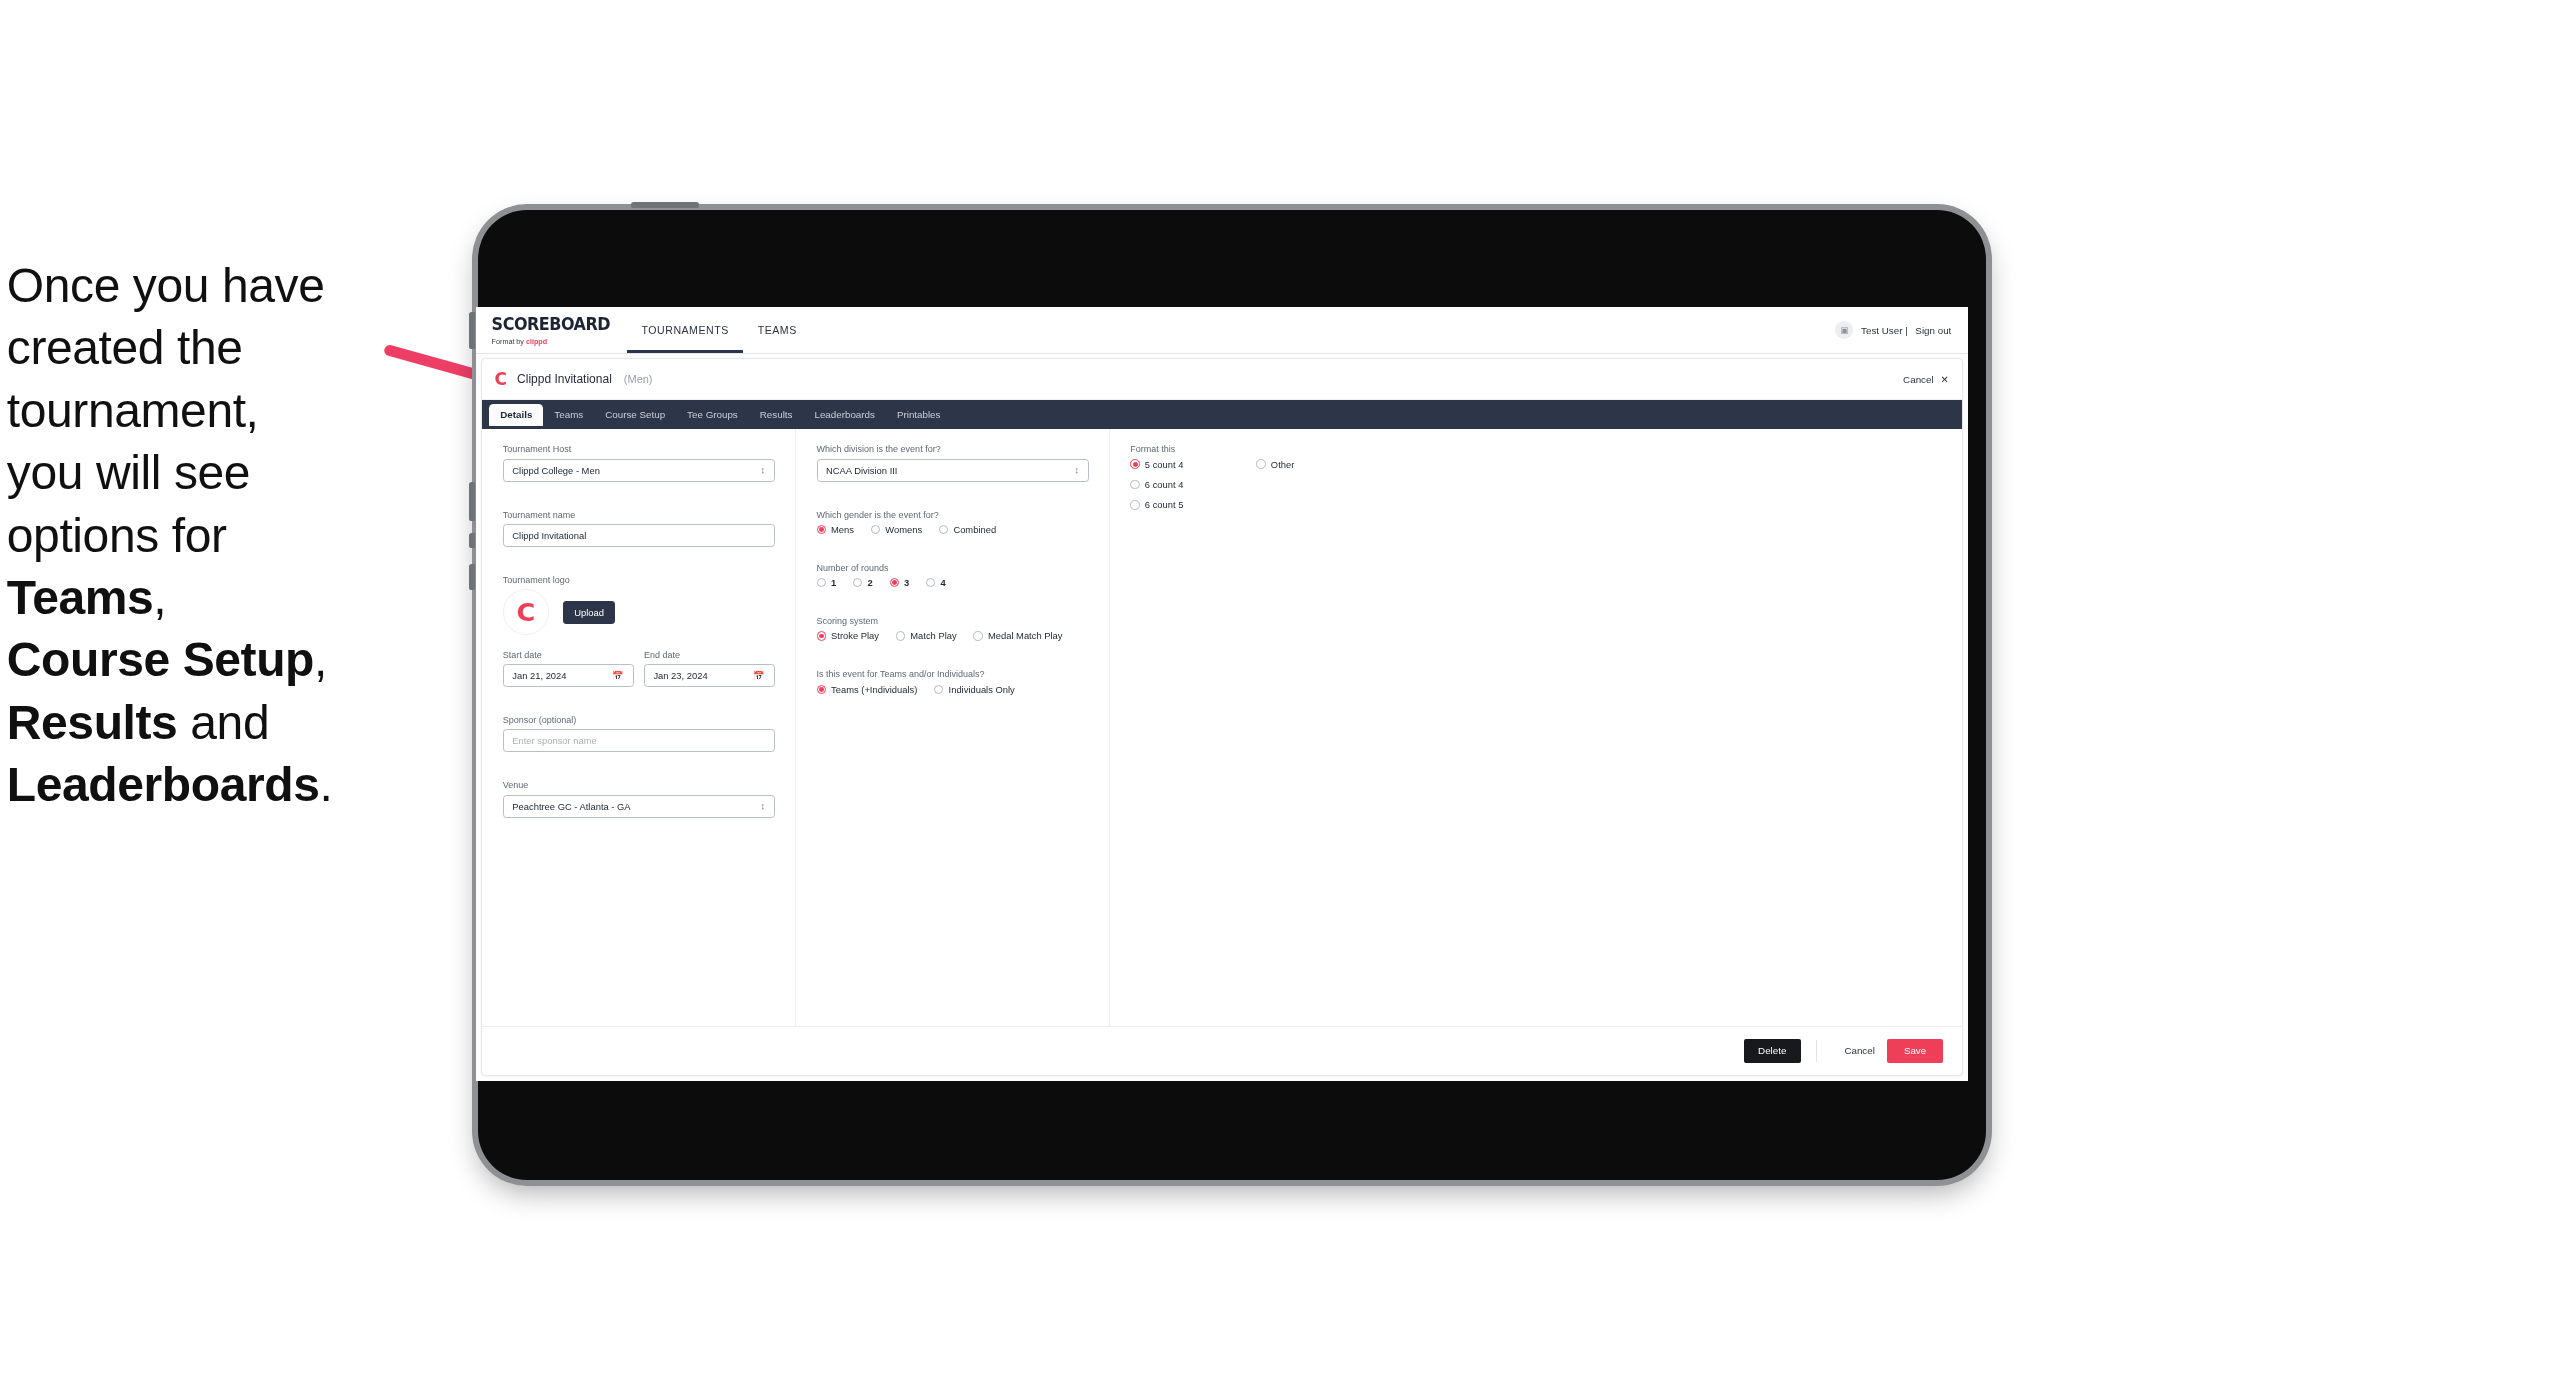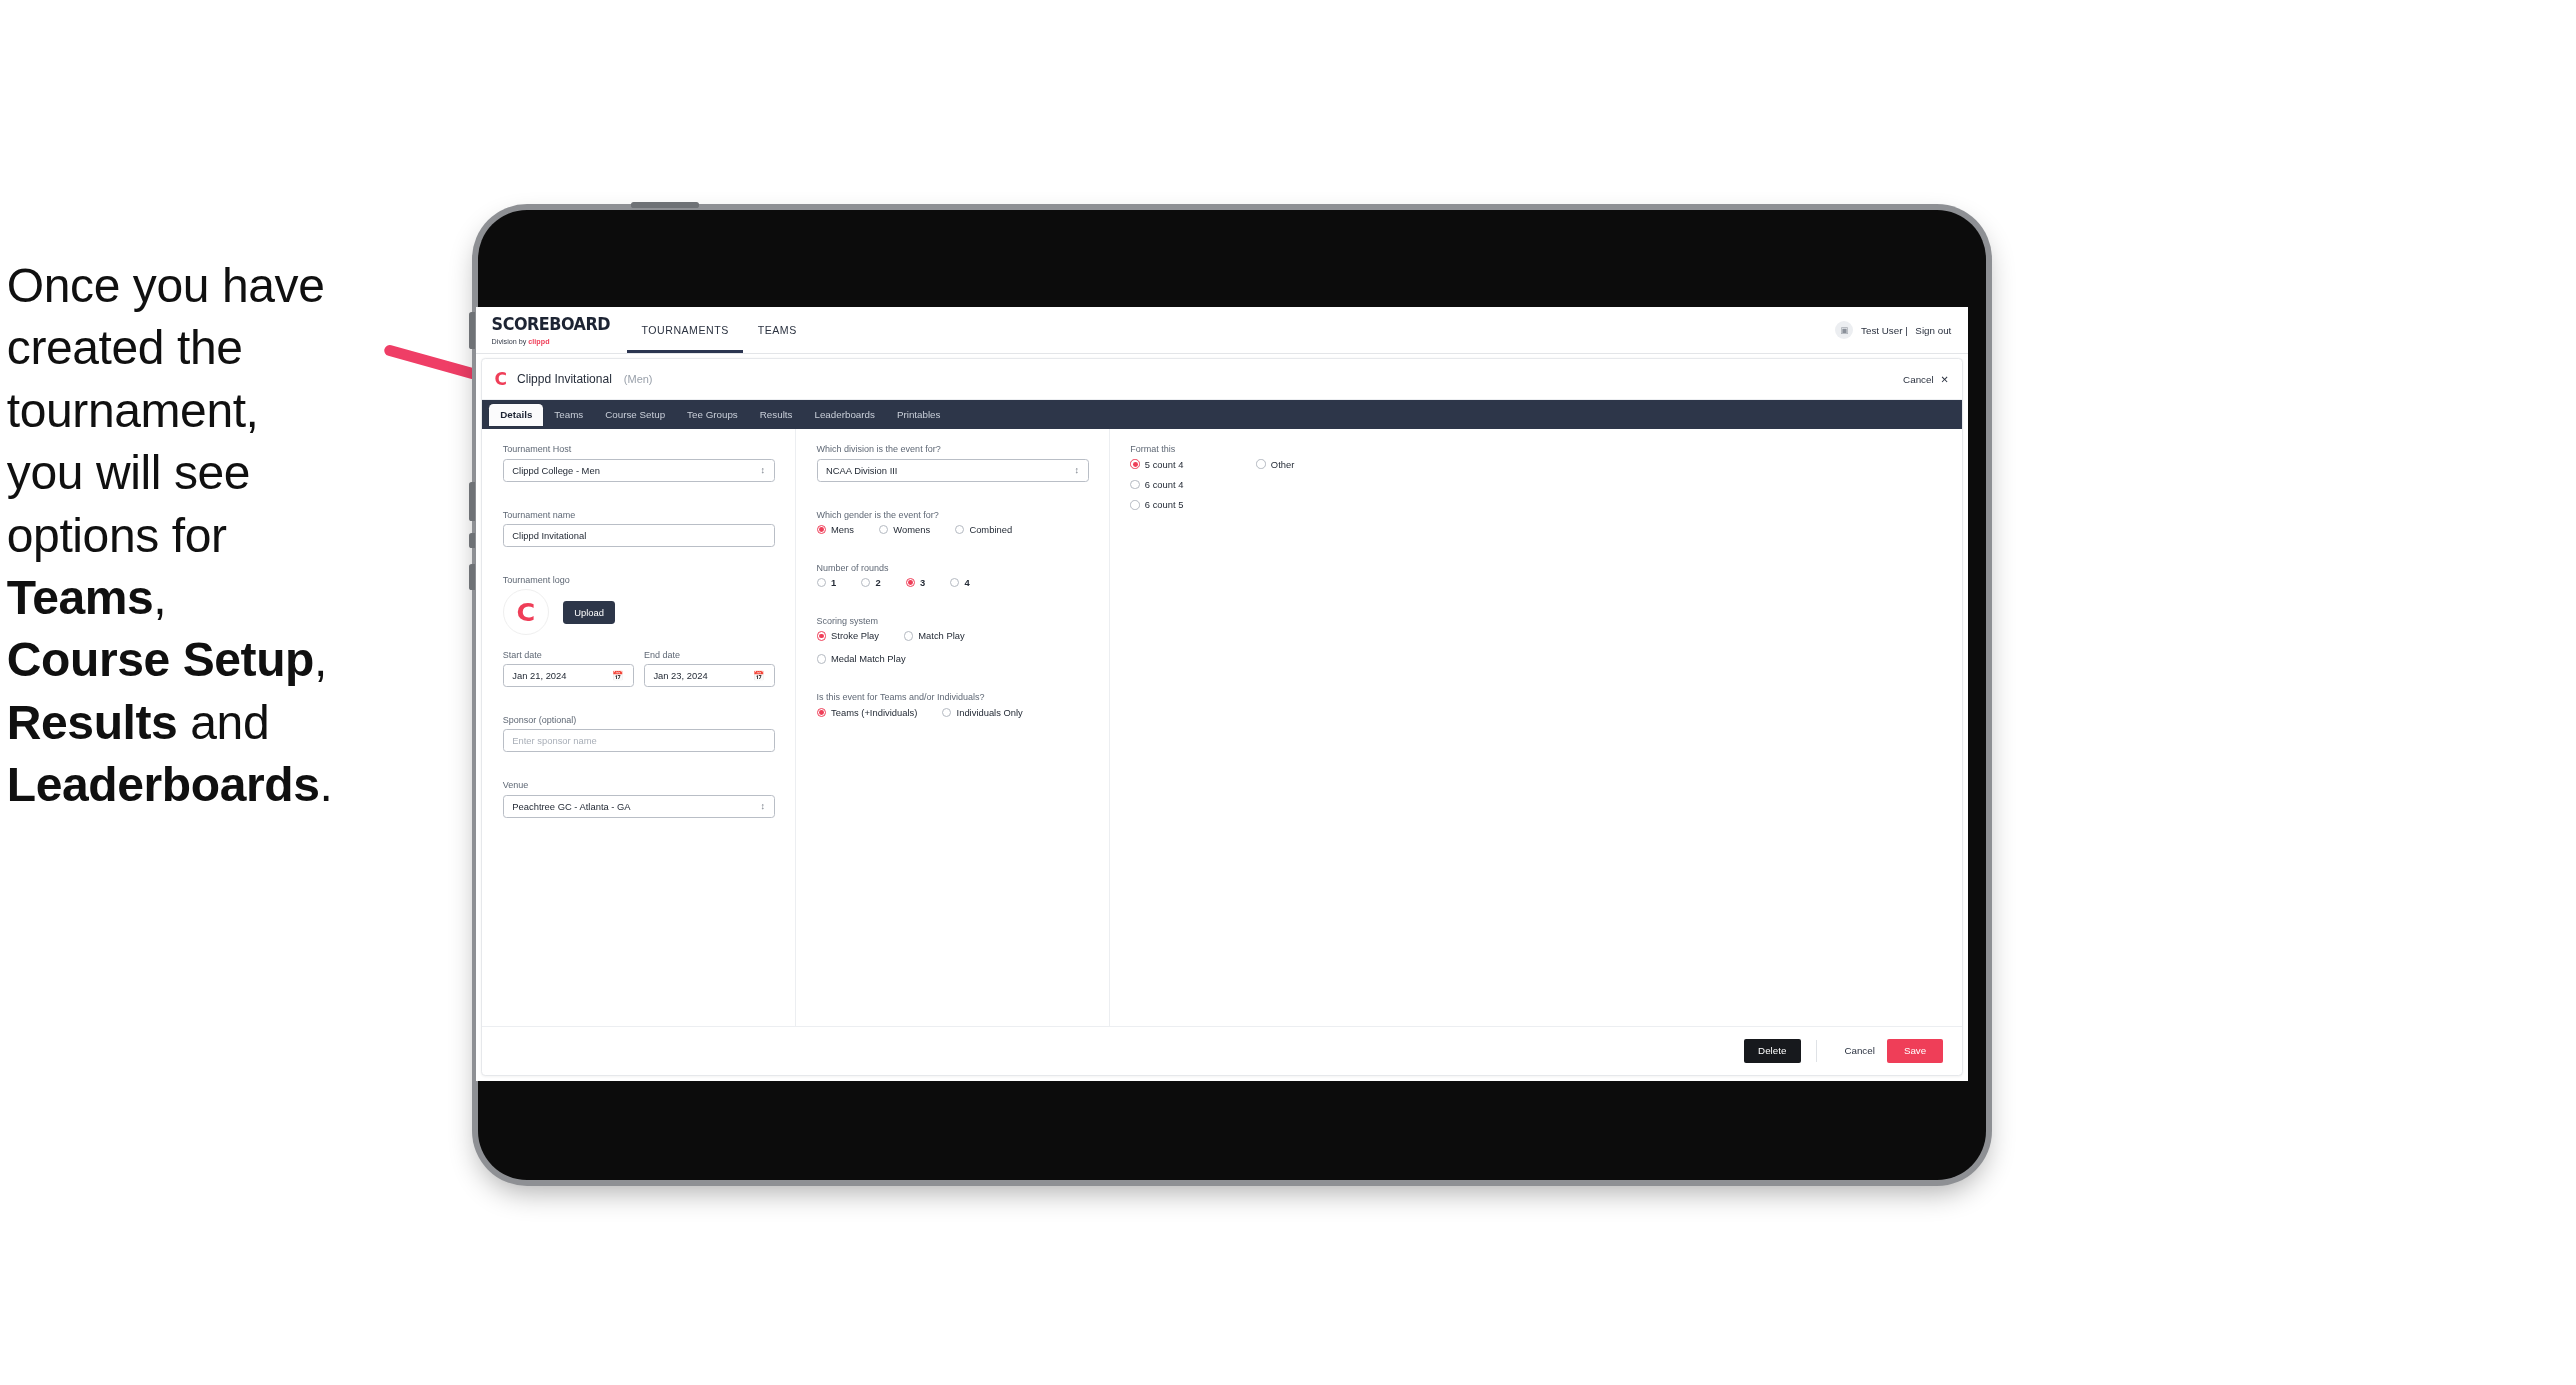--- a/index.html
+++ b/index.html
@@ -74,21 +74,21 @@
   .input .spin{margin-left:auto;color:#6d747f;font-size:9.4px;line-height:1;}
   .input .cal{margin-left:auto;color:#333a45;font-size:9.4px;line-height:1;}
   .daterow{display:flex;gap:10.2px;}
   .daterow > div{flex:1;}
   .logorow{display:flex;align-items:center;gap:14.5px;margin-top:3.4px;}
   .logocircle{width:44px;height:44px;border-radius:50%;border:0.9px solid #efefef;
               display:flex;align-items:center;justify-content:center;
               color:#ef3e58;font-size:25.5px;font-weight:bold;font-family:"DejaVu Sans",sans-serif;}
   .uploadbtn{background:#2d3649;color:#fff;font-size:9.4px;padding:6px 11px;border-radius:3.4px;cursor:pointer;}
   
-  .radiorow{display:flex;align-items:center;flex-wrap:wrap;gap:12px;margin-bottom:1.7px;}
+  .radiorow{display:flex;align-items:center;flex-wrap:wrap;gap:4px;margin-bottom:1.7px;}
   .radio{display:flex;align-items:center;margin-right:12.8px;cursor:pointer;font-size:9.4px;color:#242b36;}
   .radio .dot{width:9.4px;height:9.4px;border-radius:50%;border:1.2px solid #b4b9c1;
               margin-right:5.1px;box-sizing:border-box;flex:none;}
   .radio.on .dot{border-color:#ef3e58;position:relative;}
   .radio.on .dot:after{content:"";position:absolute;left:1.4px;top:1.4px;width:4.8px;height:4.8px;
                        border-radius:50%;background:#ef3e58;}
   .radio.bold{font-weight:bold;}
   .fmtgrid{display:flex;}
   .fmtgrid .cola{width:126px;}
   .fmtgrid .colb{flex:1;}
@@ -127,21 +127,21 @@
   <div class="btn-side" style="top:102px;height:37px;"></div>
   <div class="btn-side" style="top:272px;height:39px;"></div>
   <div class="btn-side" style="top:323px;height:15.3px;"></div>
   <div class="btn-side" style="top:354px;height:25.5px;"></div>
 
   <div id="screen">
 
     <div class="appbar">
       <div class="brand">
         <div class="b1">SCOREBOARD</div>
-        <div class="b2"><span>Division by </span><em>clippd</em></div>
+        <div class="b2"><span>Format by </span><em>clippd</em></div>
       </div>
       <div class="navtab active">
           <span>TOURNAMENTS</span>
         </div>
       <div class="navtab">
           <span>TEAMS</span>
         </div>
       <div class="userzone">
         <div class="avatar">▣</div>
         <div class="uname">Test User |</div>

